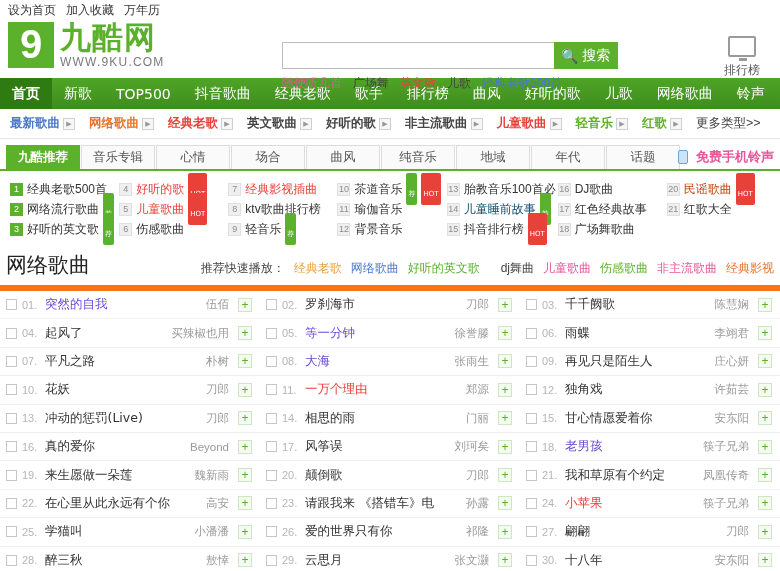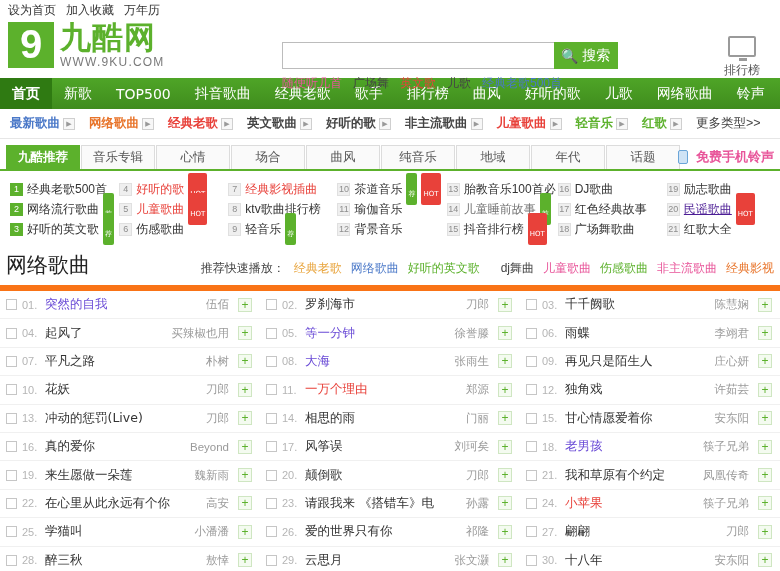--- a/index.html
+++ b/index.html
@@ -393,47 +393,43 @@
     <div class="gitem">
       <span class="num">12</span>
       <a style="color: rgb(51, 51, 51);">背景音乐</a>
     </div>
     <div class="gitem">
       <span class="num">13</span>
       <a style="color: rgb(51, 51, 51);">胎教音乐100首必</a>
     </div>
     <div class="gitem">
       <span class="num">14</span>
-      <a style="color: #737373;">儿童睡前故事</a>
+      <a style="color: #0c4a6e;">儿童睡前故事</a>
       <span class="tag rec">荐</span>
     </div>
     <div class="gitem">
       <span class="num">15</span>
       <a style="color: rgb(51, 51, 51);">抖音排行榜</a>
       <span class="tag hot">HOT</span>
     </div>
     <div class="gitem">
       <span class="num">16</span>
       <a style="color: rgb(51, 51, 51);">DJ歌曲</a>
     </div>
     <div class="gitem">
       <span class="num">17</span>
       <a style="color: rgb(51, 51, 51);">红色经典故事</a>
     </div>
     <div class="gitem">
       <span class="num">18</span>
       <a style="color: rgb(51, 51, 51);">广场舞歌曲</a>
     </div>
     <div class="gitem">
-      <span class="num">19</span>
-      <a style="color: rgb(51, 51, 51);">励志歌曲</a>
-    </div>
-    <div class="gitem">
       <span class="num">20</span>
-      <a style="color: #4c1d95; text-decoration: underline;">民谣歌曲</a>
+      <a style="color: #c2410c;">民谣歌曲</a>
       <span class="tag hot">HOT</span>
     </div>
     <div class="gitem">
       <span class="num">21</span>
       <a style="color: rgb(51, 51, 51);">红歌大全</a>
     </div>
   </div>
 
 <div class="sectionhead">
   <h1>网络歌曲</h1>

